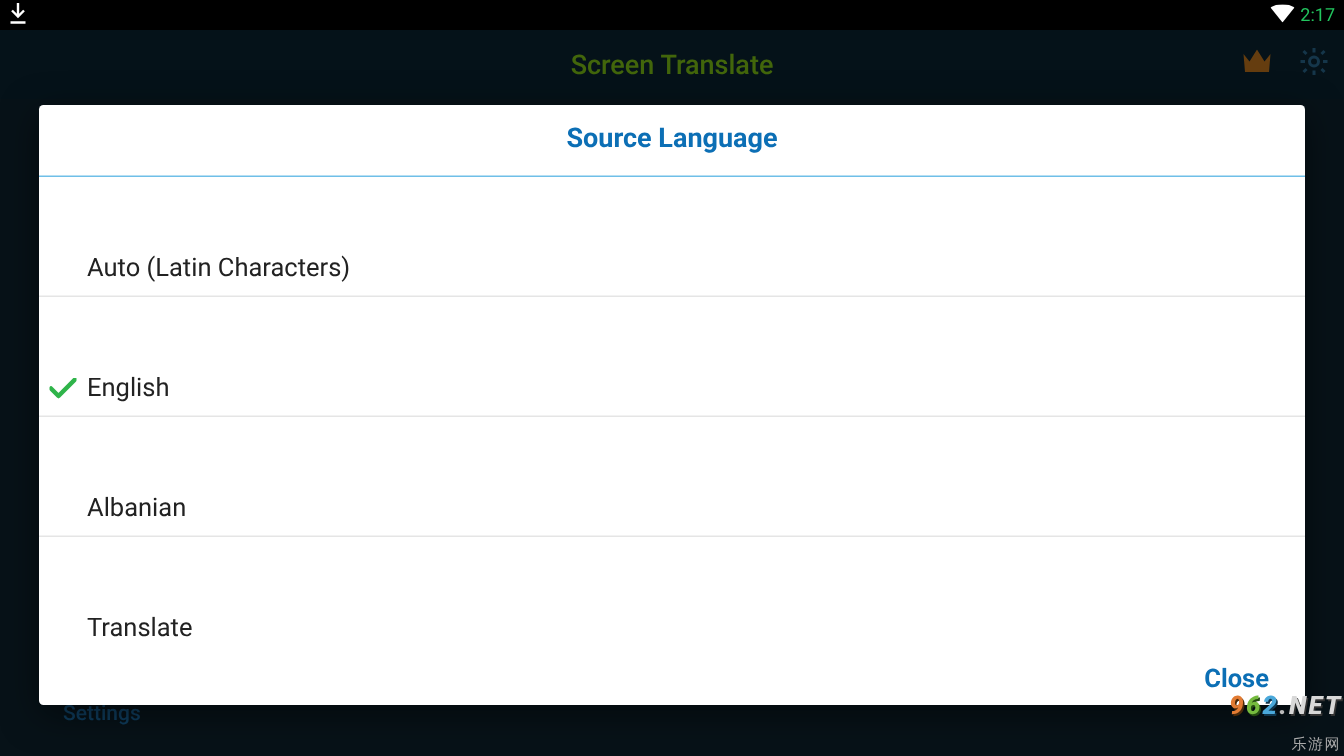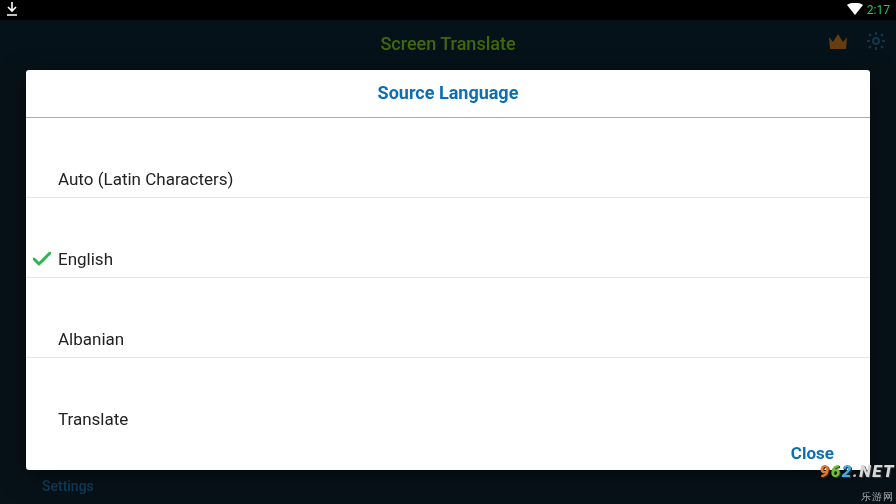--- a/index.html
+++ b/index.html
@@ -43,21 +43,21 @@
   position: absolute;
   top: 66px;
   left: 0;
   right: 0;
   bottom: 0;
   background: #0e2430;
   filter: brightness(0.5);
 }
 .settings-label {
   position: absolute;
-  bottom: 10px;
+  bottom: 20px;
   left: 42px;
   color: #1d7abc;
   font-size: 14px;
   font-weight: 500;
 }
 
 .dialog {
   position: absolute;
   top: 70px;
   left: 26px;
@@ -133,21 +133,21 @@
   font-size: 16px;
   display: flex;
   align-items: center;
 }
 
 .dialog-footer {
   height: 34px;
   display: flex;
   justify-content: flex-end;
   align-items: center;
-  padding-right: 36px;
+  padding-right: 24px;
 }
 .close-btn {
   color: #0c6fb5;
   font-weight: 700;
   font-size: 17px;
 }
 
 .watermark {
   position: absolute;
   right: 2px;

